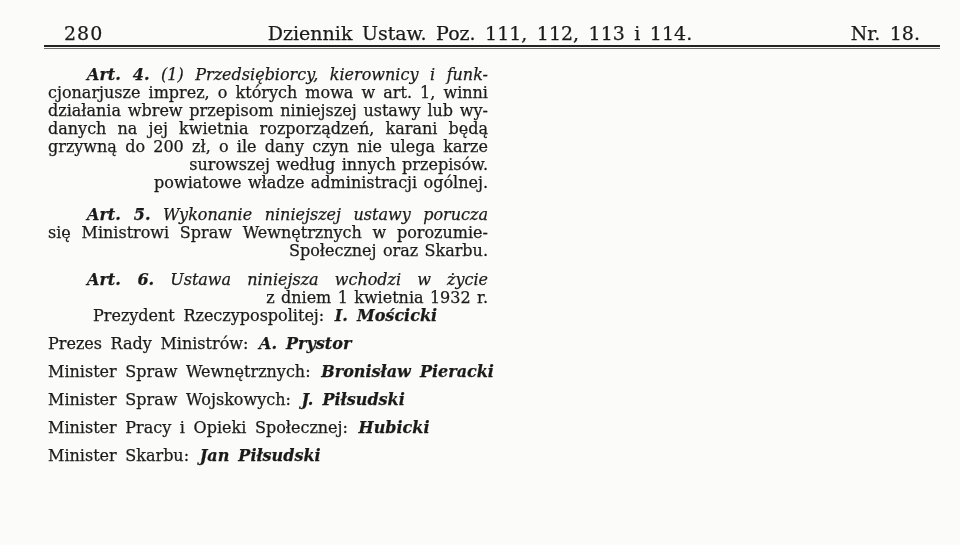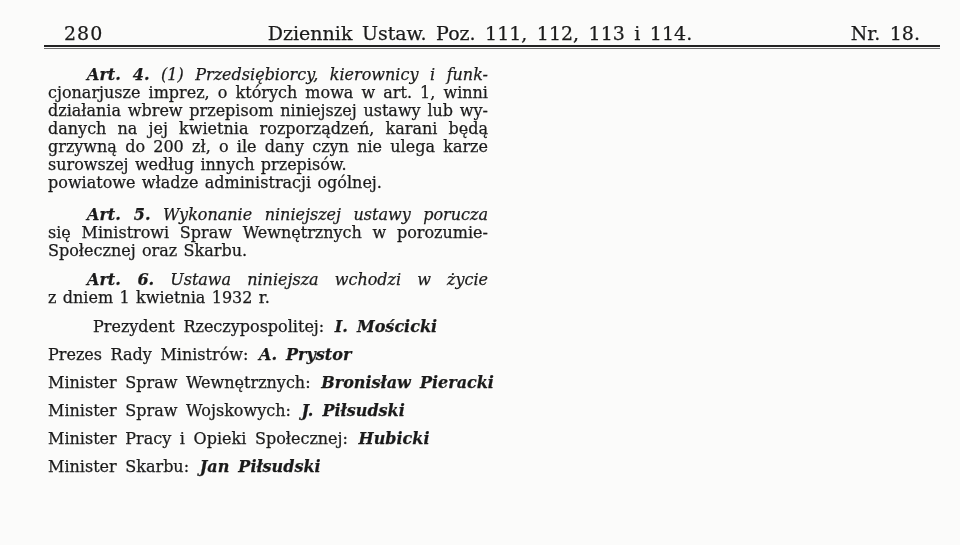--- a/index.html
+++ b/index.html
@@ -31,30 +31,30 @@
   }
 
   
   .column {
     position: absolute; left: 48px; top: 66px; width: 440px;
     font-size: 16px; line-height: 18px;
     word-spacing: 0.08em;
   }
   .line { min-height: 18px; }
   .jl { text-align: justify; text-align-last: justify; }
-  .ll { text-align: left; white-space: nowrap; }
+  .ll { text-align: right; white-space: nowrap; }
   .i39 { padding-left: 39px; font-style: italic; }
   .i34 { padding-left: 34px; }
   .i45 { padding-left: 45px; }
   .b { font-weight: 700; }
 
   .art5-block { margin-top: 14px; }
   .art6-block { margin-top: 11px; }
 
-  .signatures { margin-top: 11px; }
+  .signatures { }
   .sig-line {
     min-height: 18px; margin-bottom: 10px;
     word-spacing: 0.22em; white-space: nowrap;
   }
   .sig-name { font-weight: 700; font-style: italic; padding-left: 2px; }
 </style>
 </head>
 <body>
 
 <div class="page">

